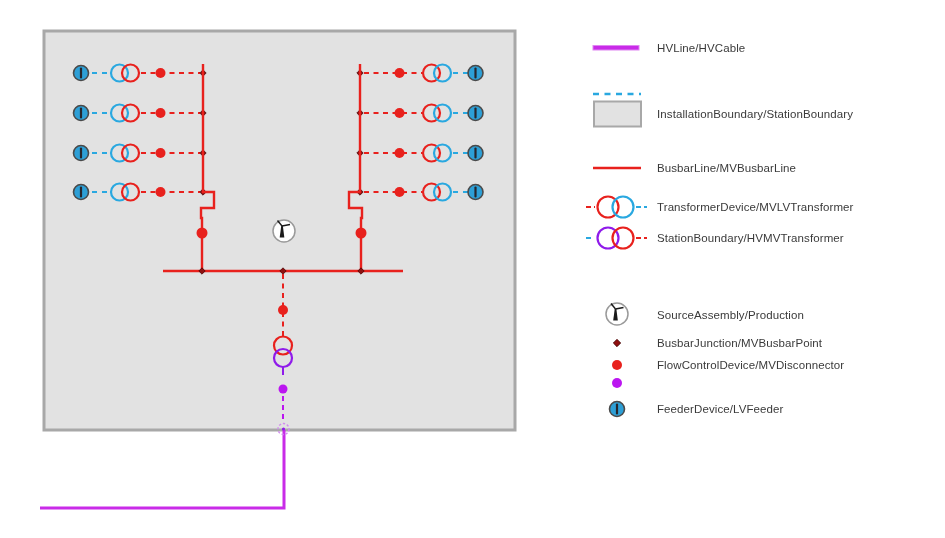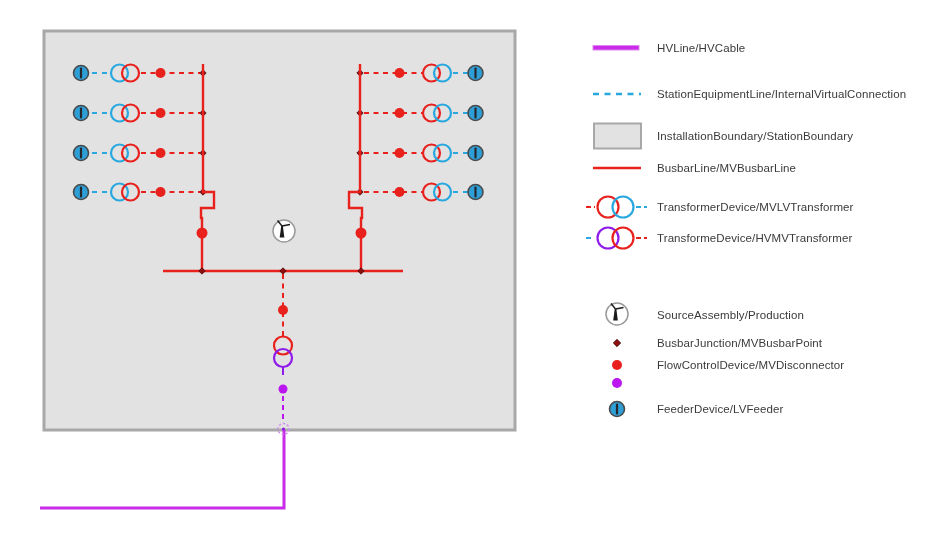--- a/index.html
+++ b/index.html
@@ -134,24 +134,23 @@
     <span class="legend-label">HVLine/HVCable</span>
   </div>
 
 
   <div class="legend-row" style="top:78px">
     <span class="legend-icon">
       <svg width="64" height="24">
           <line x1="8" y1="12" x2="56" y2="12" class="ld-blue"></line>
         </svg>
     </span>
-    <span class="legend-label">StationEquipmentLine/InternalVirtualConnection</span>
-  </div>
-
-  <div class="legend-row" style="top:120px">
+  </div>
+
+  <div class="legend-row" style="top:98px">
     <span class="legend-icon">
       <svg width="64" height="32">
           <rect x="9" y="3.5" width="47" height="25" class="gray-box"></rect>
         </svg>
     </span>
     <span class="legend-label">InstallationBoundary/StationBoundary</span>
   </div>
 
   <div class="legend-row" style="top:152px">
     <span class="legend-icon">
@@ -176,21 +175,21 @@
 
   <div class="legend-row" style="top:222px">
     <span class="legend-icon">
       <svg width="64" height="32">
         <line x1="1" y1="16" x2="8" y2="16" class="sd-blue"></line>
         <circle cx="23" cy="16" r="10.5" class="circ-violet"></circle>
         <circle cx="38" cy="16" r="10.5" class="circ-red"></circle>
         <line x1="51" y1="16" x2="62" y2="16" class="sd-red"></line>
       </svg>
     </span>
-    <span class="legend-label">TransformeDevice/HVMVTransformer</span>
+    <span class="legend-label">StationBoundary/HVMVTransformer</span>
   </div>
 
 
   <div class="legend-row" style="top:299px">
     <span class="legend-icon">
       <svg width="64" height="30">
         <circle cx="32" cy="14" r="11" class="prod-circle"></circle>
         <use href="#turbine" x="30.5" y="10"></use>
       </svg>
     </span>

